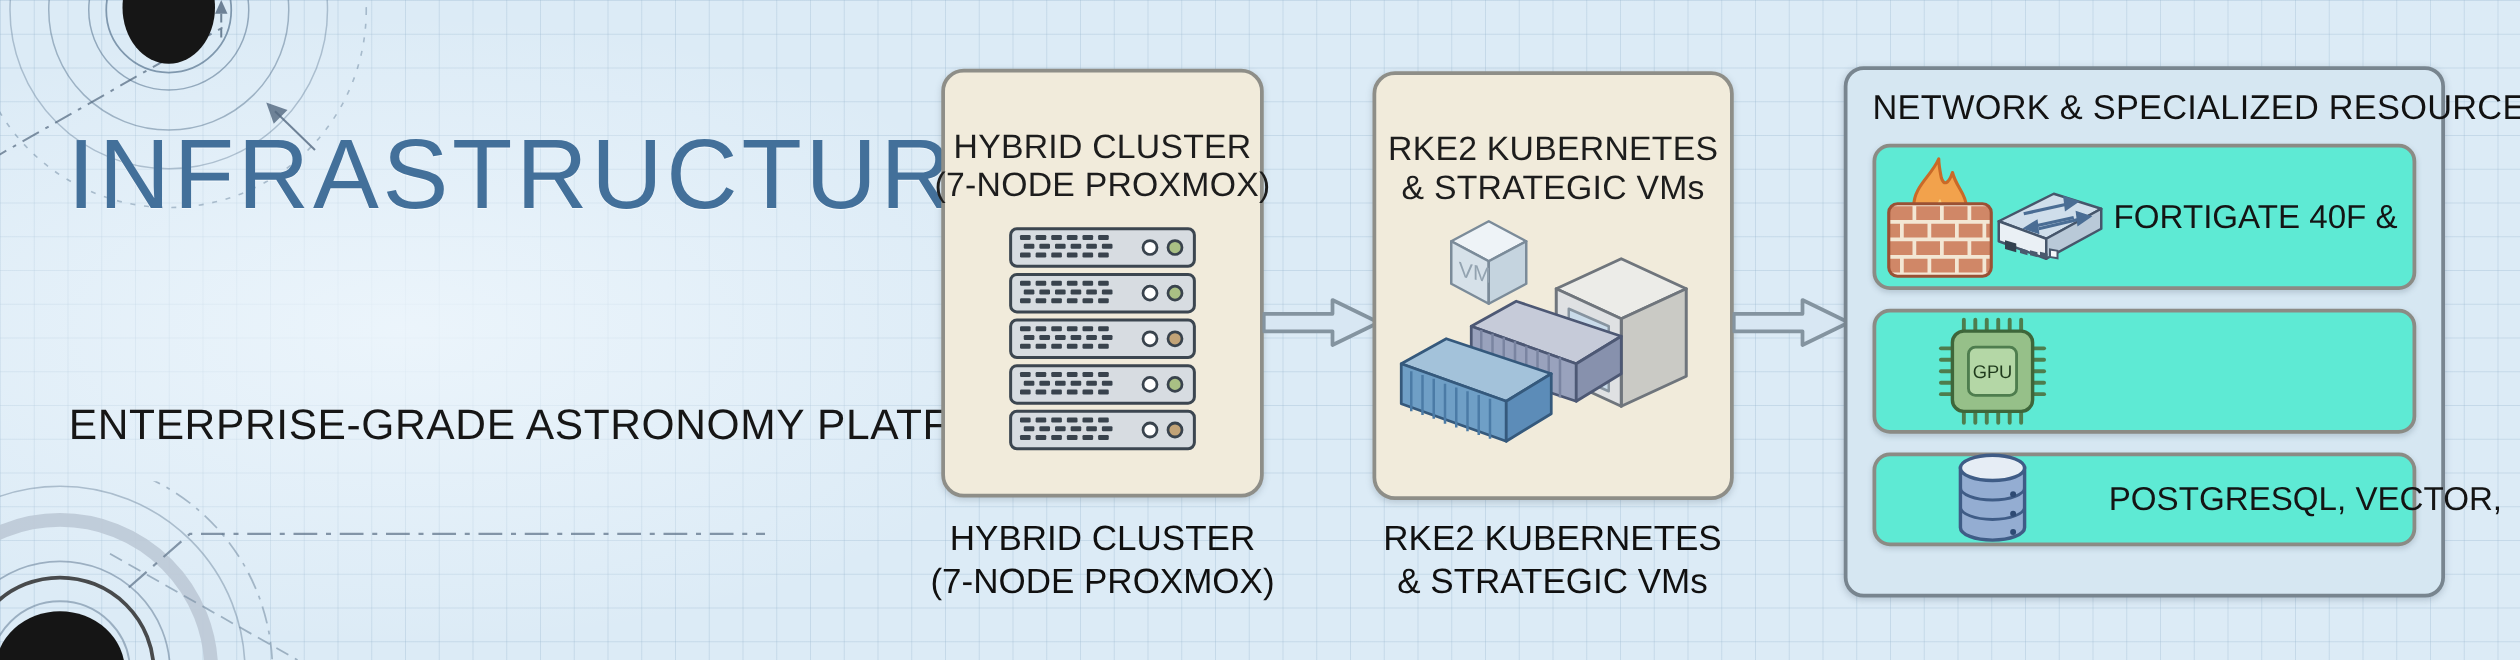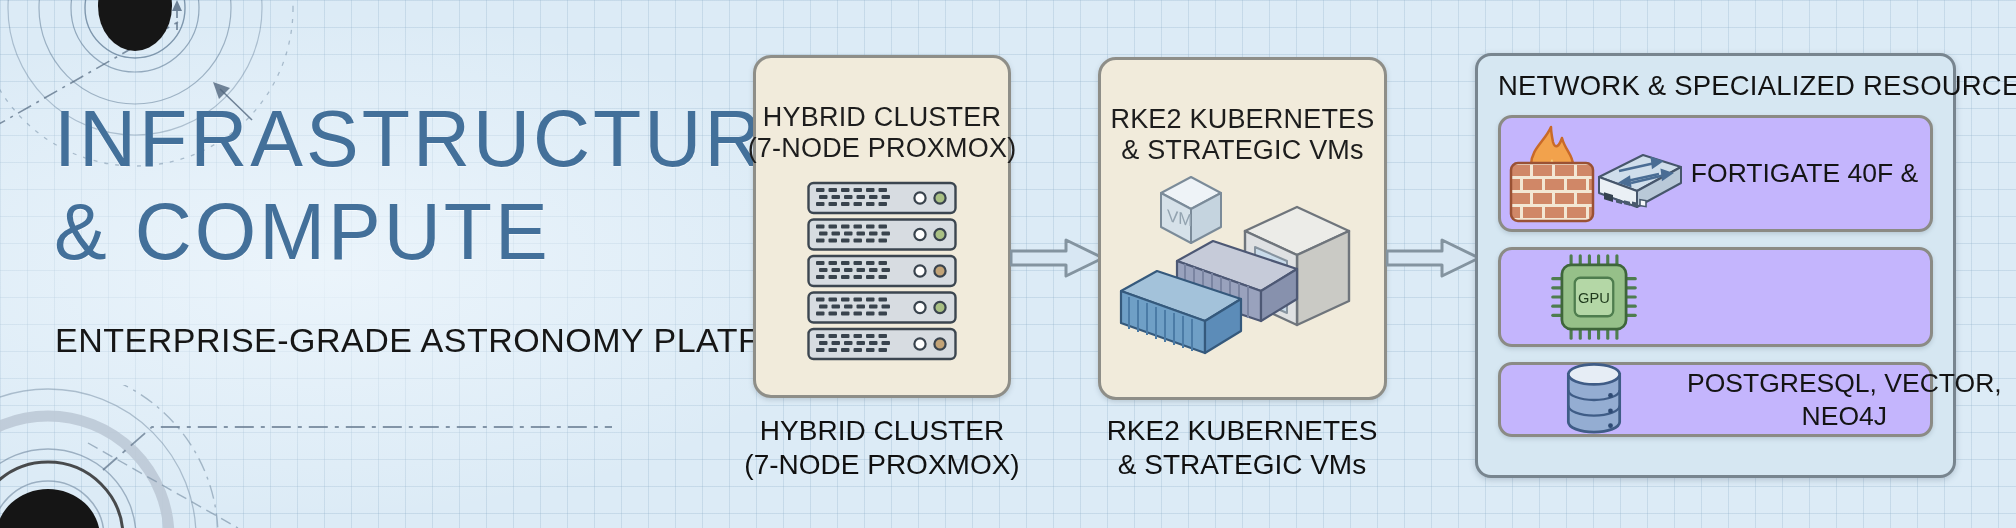--- a/index.html
+++ b/index.html
@@ -52,21 +52,21 @@
     left:1475px;top:53px;width:481px;height:425px;box-sizing:border-box;
     background:#d6e7f2;border:3px solid #78858f;border-radius:16px;
     box-shadow:0 2px 6px rgba(84,104,122,.3);
     display:flex;flex-direction:column;padding:14px 20px 16px 20px;
   }
   .panel-title{
     text-align:center;color:#121212;font-size:27.5px;font-weight:500;
     letter-spacing:.2px;white-space:nowrap;margin-bottom:13px;
   }
   .res-row{
-    background:#c4b5fd;border:3px solid #8b8b85;border-radius:14px;
+    background:#5eead4;border:3px solid #8b8b85;border-radius:14px;
     box-shadow:0 2px 4px rgba(96,114,131,.25);
     display:flex;align-items:center;box-sizing:border-box;
   }
   .res-row + .res-row{margin-top:15px;}
   #res-row-0{height:117px;}
   #res-row-1{height:100px;gap:48px;}
   #res-row-2{height:75px;}
   .row-icon{width:186px;display:flex;align-items:center;justify-content:center;flex:none;}
   .row-label{
     flex:1;text-align:center;color:#141414;font-size:26.5px;font-weight:500;
@@ -104,21 +104,20 @@
     <circle cx="48" cy="152" r="121" stroke="#bcc9d6" stroke-width="11" fill="none" opacity=".9"></circle>
     <circle cx="48" cy="152" r="170" stroke="#71889f" stroke-width="1.4" fill="none" stroke-dasharray="14 6 3 6" opacity=".55"></circle>
     <path d="M 88 58 L 238 143" stroke="#71889f" stroke-width="1.4" fill="none" stroke-dasharray="11 6" opacity=".6"></path>
     <path d="M 103 85 L 152 42 L 612 42" stroke="#5d7288" stroke-width="1.8" fill="none" stroke-dasharray="19 7 4 7" opacity=".72"></path>
     <circle cx="48" cy="152" r="75" stroke="#2e2e2e" stroke-width="3" fill="none" opacity=".85"></circle>
     <ellipse cx="48" cy="152" rx="52" ry="48" fill="#151515"></ellipse>
   </svg>
 
   <div class="abs main-title">
     <div>INFRASTRUCTURE</div>
-    <div>&amp; COMPUTE</div>
   </div>
   <div class="abs subtitle">
     <div>ENTERPRISE-GRADE ASTRONOMY PLATFORM</div>
   </div>
 
   <div id="cluster-box" class="abs cream-box">
     <div class="box-title">
       <div>HYBRID CLUSTER</div>
       <div>(7-NODE PROXMOX)</div>
     </div>
@@ -431,18 +430,17 @@
           <path d="M8 31 A28 11 0 0 0 64 31" fill="none" stroke="#3f5c86" stroke-width="2.5"></path>
           <path d="M8 48 A28 11 0 0 0 64 48" fill="none" stroke="#3f5c86" stroke-width="2.5"></path>
           <ellipse cx="36" cy="14" rx="28" ry="11" fill="#e6edf5" stroke="#3f5c86" stroke-width="3"></ellipse>
           <circle cx="54" cy="37" r="2.6" fill="#2e4a73"></circle>
           <circle cx="54" cy="54" r="2.6" fill="#2e4a73"></circle>
           <circle cx="54" cy="70" r="2.6" fill="#2e4a73"></circle>
         </svg>
       </div>
       <div class="row-label">
         <div>POSTGRESQL, VECTOR,</div>
-        <div>NEO4J</div>
       </div>
     </div>
   </div>
 
 </div>
 
 </body></html>

